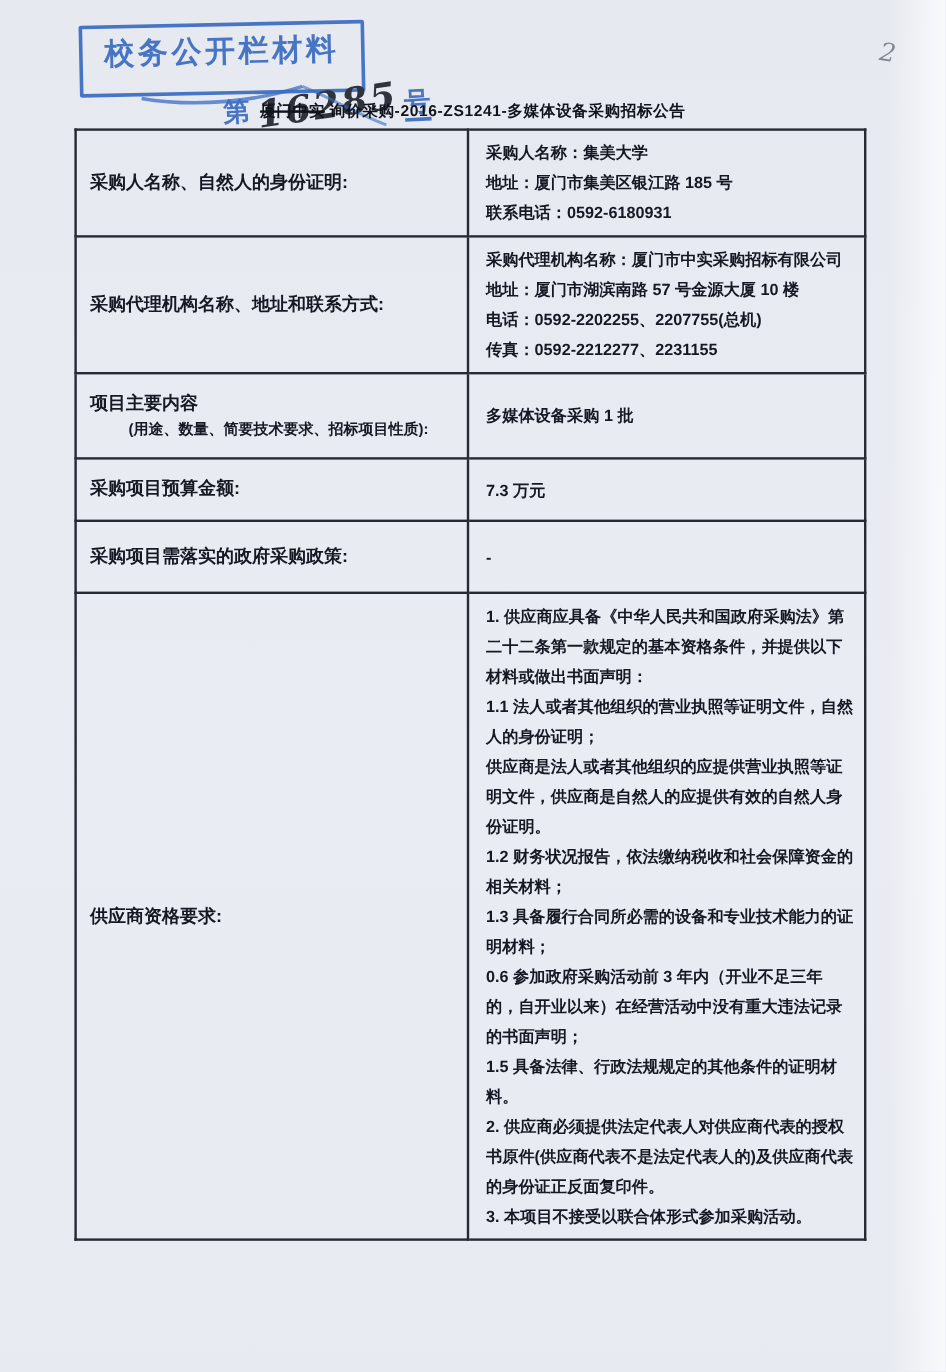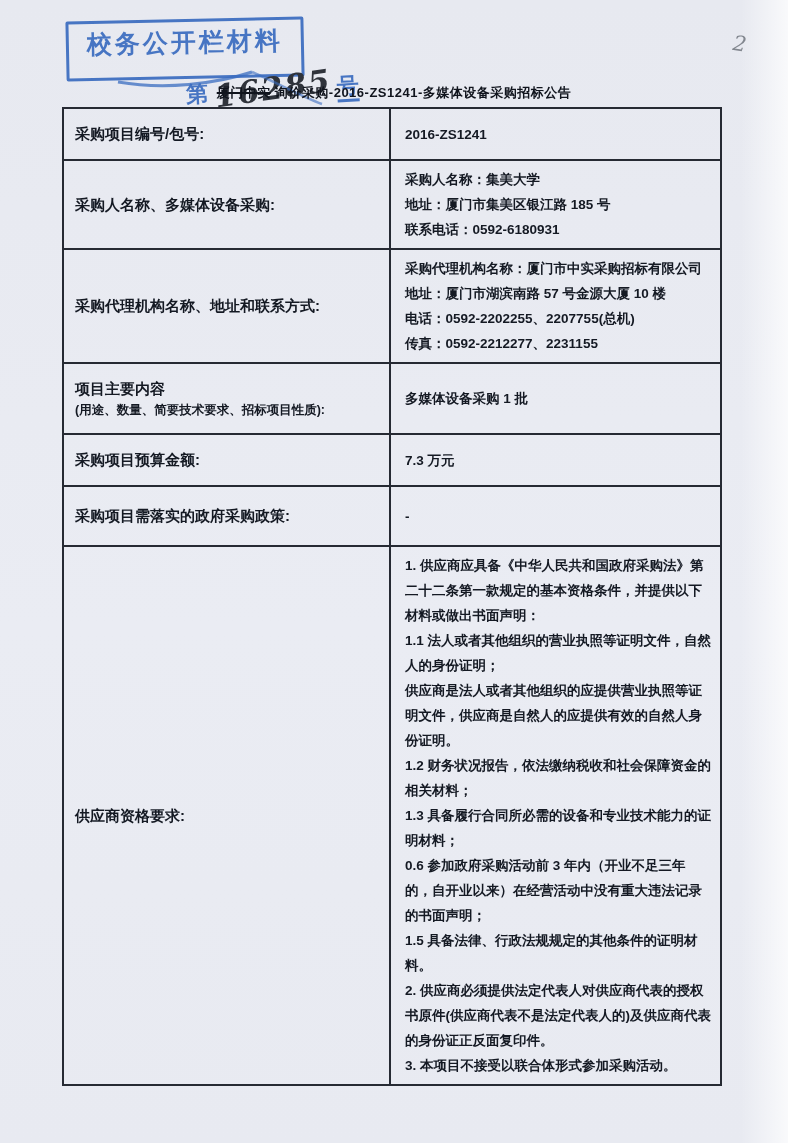--- a/index.html
+++ b/index.html
@@ -100,21 +100,21 @@
   .doc-table th{
     width:306px;
     padding:4px 8px 4px 11px;
     font-size:15px;font-weight:bold;
   }
   .doc-table td{
     padding:6px 8px 6px 14px;
     font-size:13.5px;font-weight:bold;
   }
   .row-label{line-height:20px;}
-  .row-label-sub{font-size:12.5px;line-height:18px;margin-top:2px;}
+  .row-label-sub{font-size:12.5px;line-height:18px;margin-top:2px;margin-left:32px;}
   .cell-line{line-height:25px;}
 
   
   .row-0{height:52px;}
   .row-1{height:80px;}
   .row-2{height:110px;}
   .row-3{height:43px;}
   .row-4{height:44px;}
   .row-5{height:71px;}
   .row-6{height:52px;margin-left:12px;}
@@ -141,33 +141,24 @@
   </svg>
 
   <div class="page-num">2</div>
 
   <div class="doc-title">
     <span class="struck">厦门中实</span><span> 询价采购-2016-ZS1241-多媒体设备采购招标公告</span>
   </div>
 
   <table class="doc-table">
     <tbody id="table-body">
-  <tr class="row-0">
-    <th>
-      <div class="row-label">采购项目编号/包号:</div>
-
-    </th>
-    <td>
-            <div class="cell-line">2016-ZS1241</div>
-          </td>
-  </tr>
 
   <tr class="row-1">
     <th>
-      <div class="row-label">采购人名称、多媒体设备采购:</div>
+      <div class="row-label">采购人名称、自然人的身份证明:</div>
 
     </th>
     <td>
             <div class="cell-line">采购人名称：集美大学</div>
             <div class="cell-line">地址：厦门市集美区银江路 185 号</div>
             <div class="cell-line">联系电话：0592-6180931</div>
           </td>
   </tr>
 
   <tr class="row-2">

